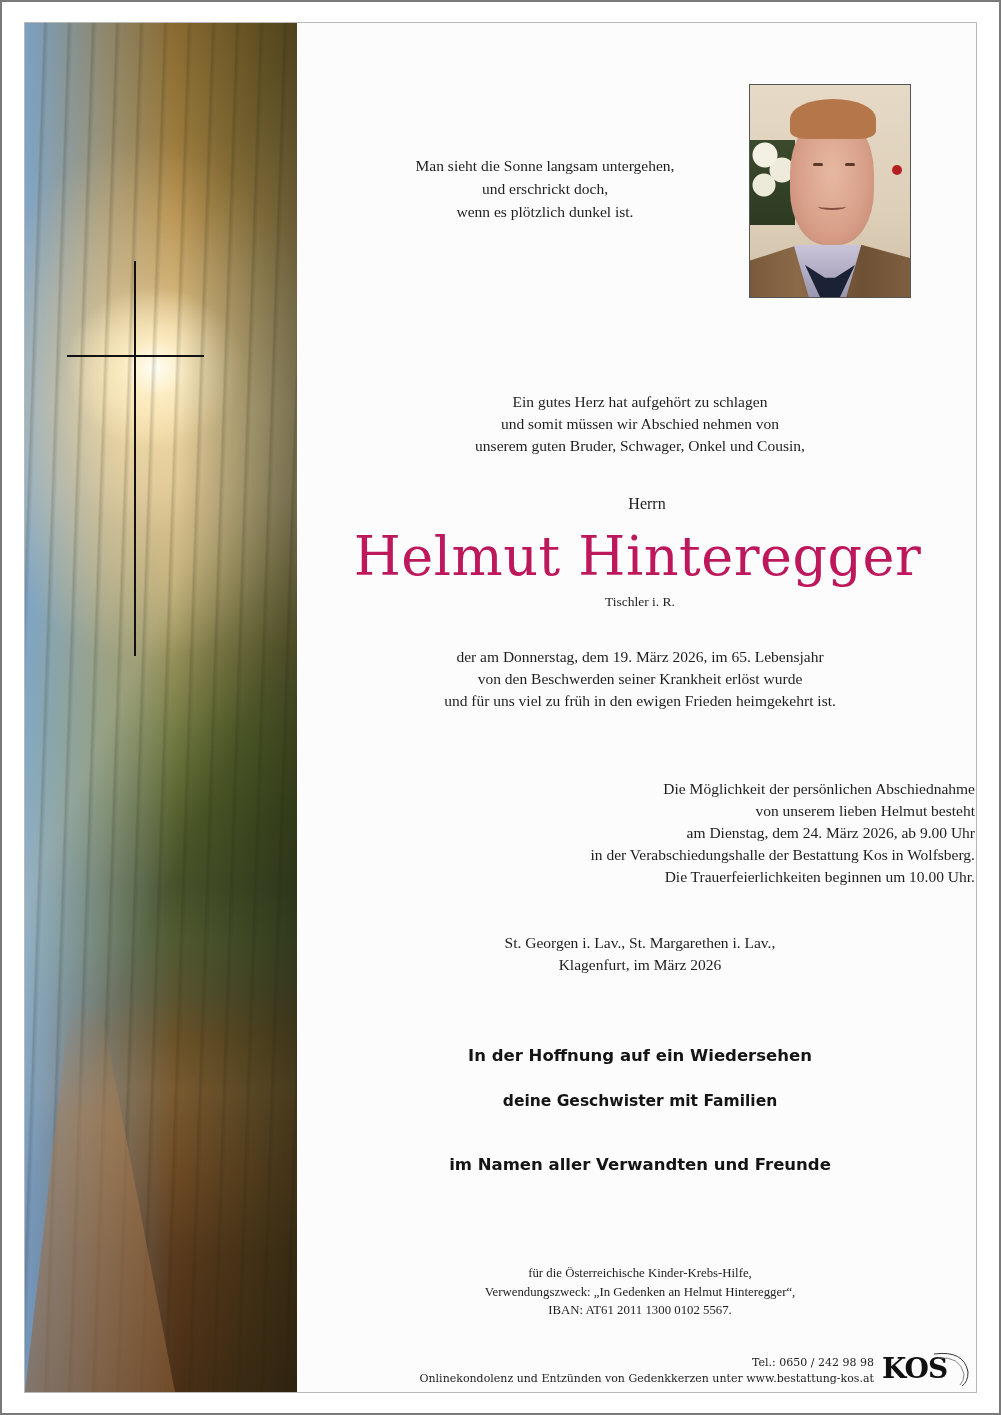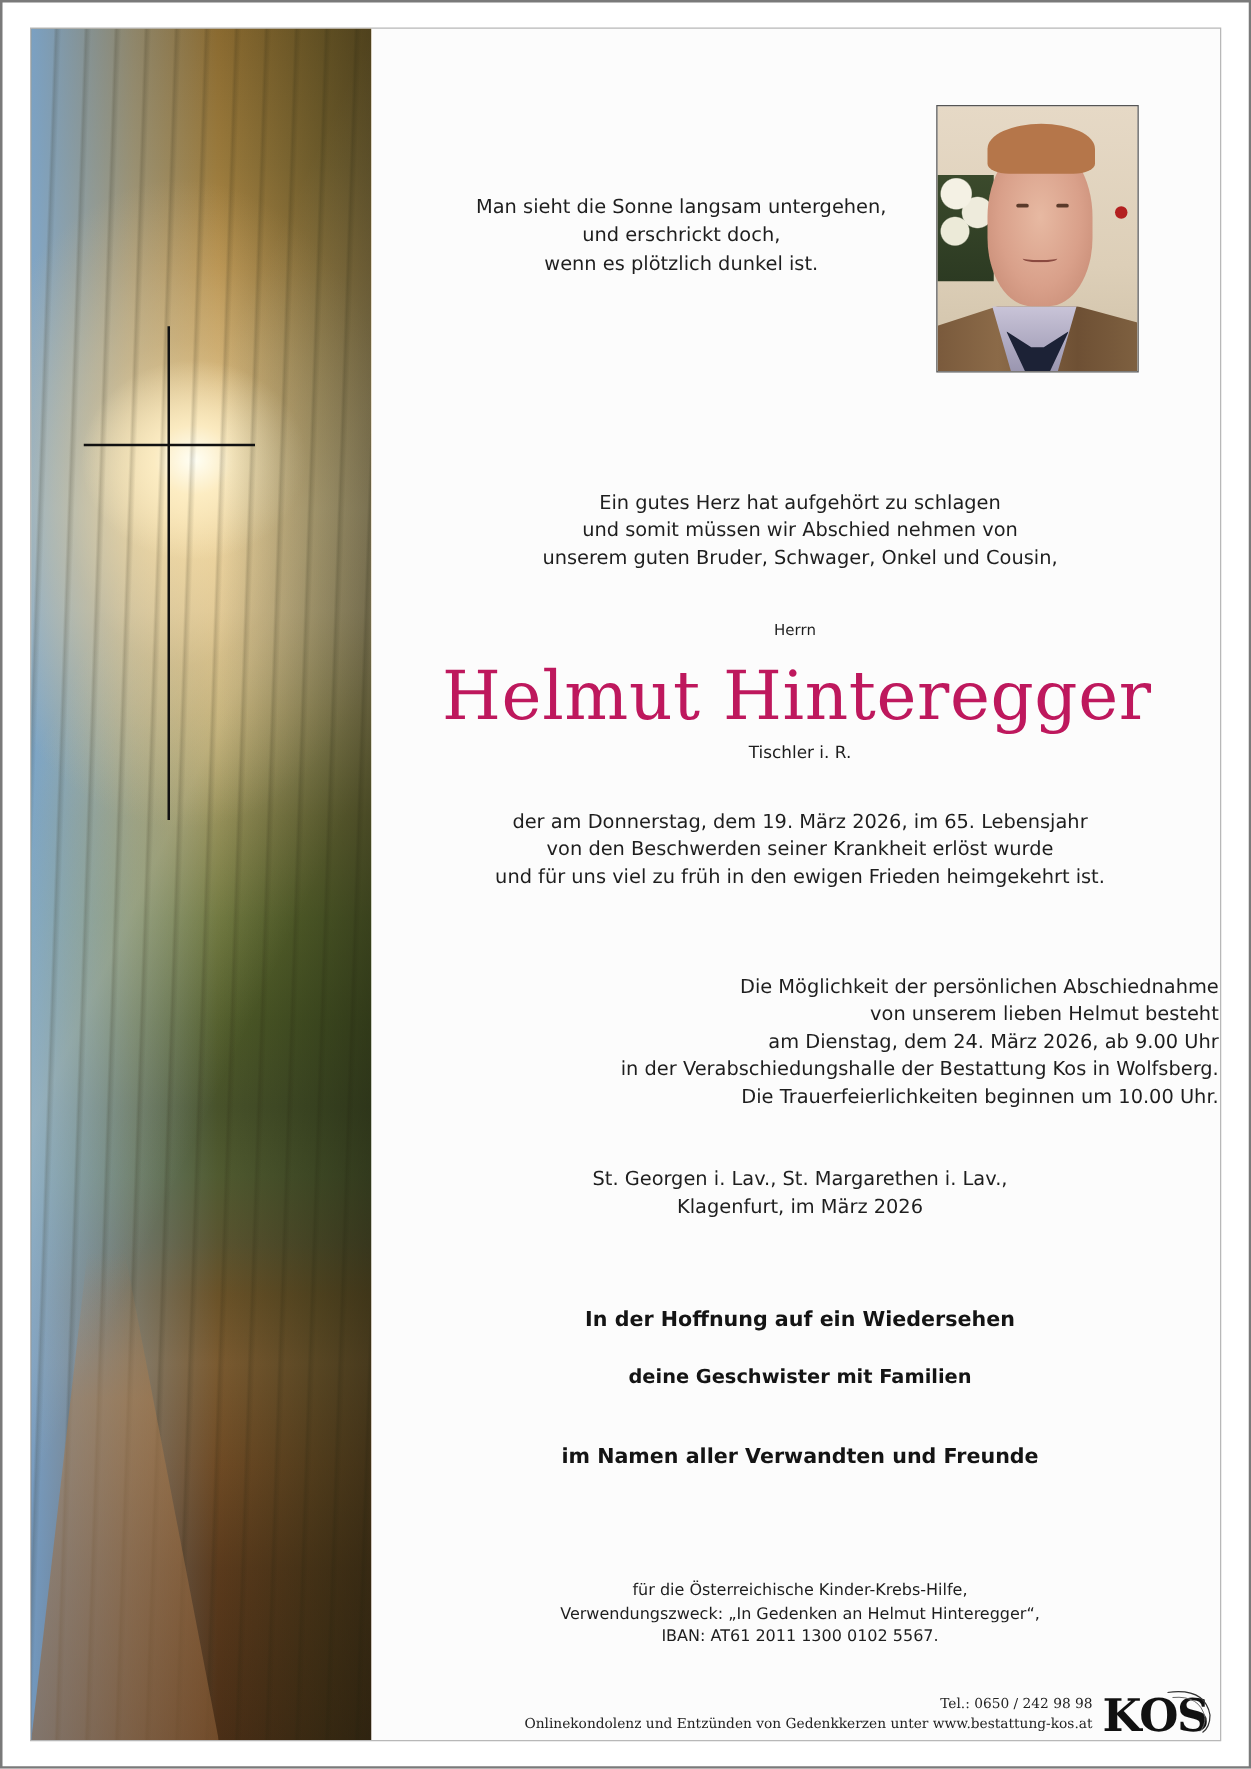--- a/index.html
+++ b/index.html
@@ -70,24 +70,24 @@
     position: absolute; left: 40px; top: 30px; width: 84px; height: 130px; border-radius: 45% 45% 42% 42%;
     background: radial-gradient(ellipse at 50% 45%, #e7b9a2 0%, #d9a08a 55%, #c28670 100%);
   }
   .portrait .hair {
     position: absolute; left: 40px; top: 14px; width: 86px; height: 40px; border-radius: 50% 50% 20% 20%;
     background: #b5764a;
   }
   .portrait .eye { position: absolute; top: 78px; width: 10px; height: 3px; background: #5a3a2a; border-radius: 2px; }
   .portrait .mouth { position: absolute; left: 68px; top: 118px; width: 28px; height: 5px; border-bottom: 2px solid #8a4a40; border-radius: 0 0 50% 50%; }
 
-  .text-block { position: absolute; text-align: center; font-size: 15.5px; line-height: 22px; color: #1e1e1e; }
+  .text-block { position: absolute; text-align: center; font-size: 15.5px; line-height: 22px; color: #1e1e1e; font-family: Liberation Serif, serif; }
   .motto { left: 325px; top: 154px; width: 440px; line-height: 23px; }
   .intro { left: 340px; top: 391px; width: 600px; }
-  .salutation { left: 336px; top: 493px; width: 600px; font-size: 12px; }
+  .salutation { left: 347px; top: 493px; width: 600px; font-size: 16px; }
   .name {
     position: absolute; left: 300px; top: 523px; width: 675px; text-align: center;
     font-family: "DejaVu Serif", "Liberation Serif", serif; font-size: 54px; line-height: 68px;
     color: #be185d; letter-spacing: 0.5px;
   }
   .profession { left: 340px; top: 591px; width: 600px; font-size: 13.5px; }
   .death { left: 340px; top: 646px; width: 600px; }
   .farewell { left: 300px; top: 778px; width: 675px; text-align: right; }
   .place { left: 340px; top: 932px; width: 600px; }
   .closing { position: absolute; left: 340px; width: 600px; text-align: center; font-weight: bold; font-size: 16.5px; color: #141414; }
@@ -98,21 +98,21 @@
   .footer-tel {
     position: absolute; right: 127px; top: 1356px; font-family: "DejaVu Serif", serif; font-size: 11px; color: #222; text-align: right;
   }
   .footer-online {
     position: absolute; right: 127px; top: 1372px; font-family: "DejaVu Serif", serif; font-size: 11px; color: #222; text-align: right; white-space: nowrap;
   }
   .kos-logo {
     position: absolute; left: 882px; top: 1348px; width: 90px; height: 40px;
   }
   .kos-text {
-    position: absolute; left: 0; top: 4px; font-family: "DejaVu Serif", "Liberation Serif", serif; font-weight: bold; font-size: 36px; color: #111; letter-spacing: -1px;
+    position: absolute; left: 0; top: 4px; font-family: "DejaVu Serif", "Liberation Serif", serif; font-weight: bold; font-size: 28px; color: #111; letter-spacing: -1px;
   }
 </style>
 </head>
 <body>
 
 <div class="outer-frame"></div>
 <div class="inner-box"></div>
 
 <div class="photo-panel">
   <div class="photo-shade"></div>

